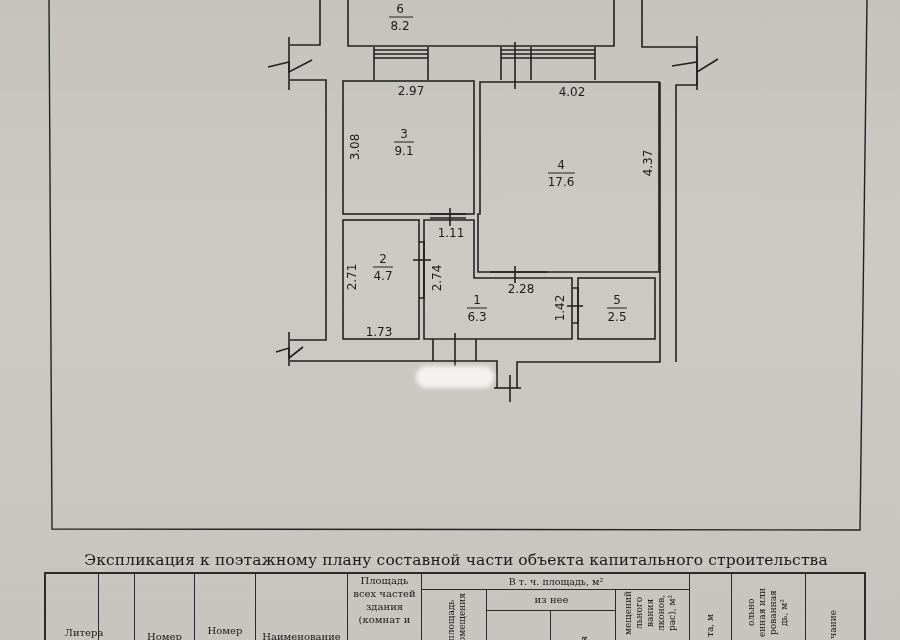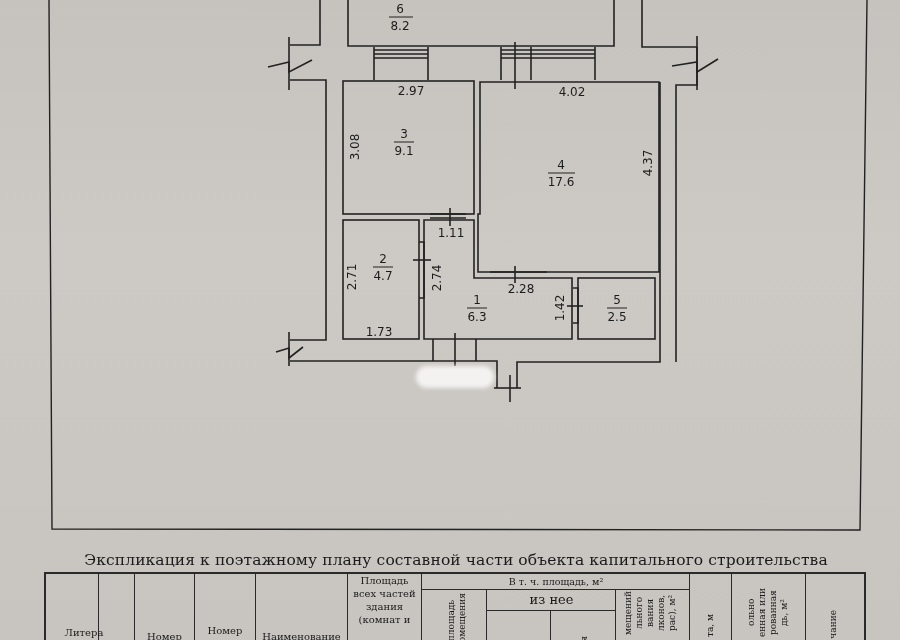--- a/index.html
+++ b/index.html
@@ -173,21 +173,21 @@
 
   <div class="hcell" style="left:376px;top:0;width:268px;height:15px;border-right:none;">
     <div style="position:absolute;top:1px;width:100%;font-size:9.5px;">В т. ч. площадь, м²</div>
   </div>
   <div class="hline" style="left:376px;top:15px;width:268px;"></div>
   <div class="hcell" style="left:376px;top:15px;width:65px;height:65px;">
     <div class="vtext" style="left:24px;top:4px;">площадь
 помещения</div>
   </div>
   <div class="hcell" style="left:441px;top:15px;width:129px;height:21px;border-right:none;">
-    <div style="position:absolute;top:4px;width:100%;font-size:13px;">из нее</div>
+    <div style="position:absolute;top:4px;width:100%;font-size:10px;">из нее</div>
   </div>
   <div class="hline" style="left:441px;top:36px;width:129px;"></div>
   <div class="hcell" style="left:441px;top:36px;width:64px;height:44px;"></div>
   <div class="hcell" style="left:505px;top:36px;width:65px;height:44px;">
     <div class="vtext" style="left:28px;top:26px;">я</div>
   </div>
   <div class="hcell" style="left:441px;top:15px;width:129px;height:21px;border-right:1.5px solid #2a2a2a;background:transparent;"></div>
   <div class="hcell" style="left:570px;top:15px;width:74px;height:65px;">
     <div class="vtext" style="left:7px;top:2px;">мещений
 льного

